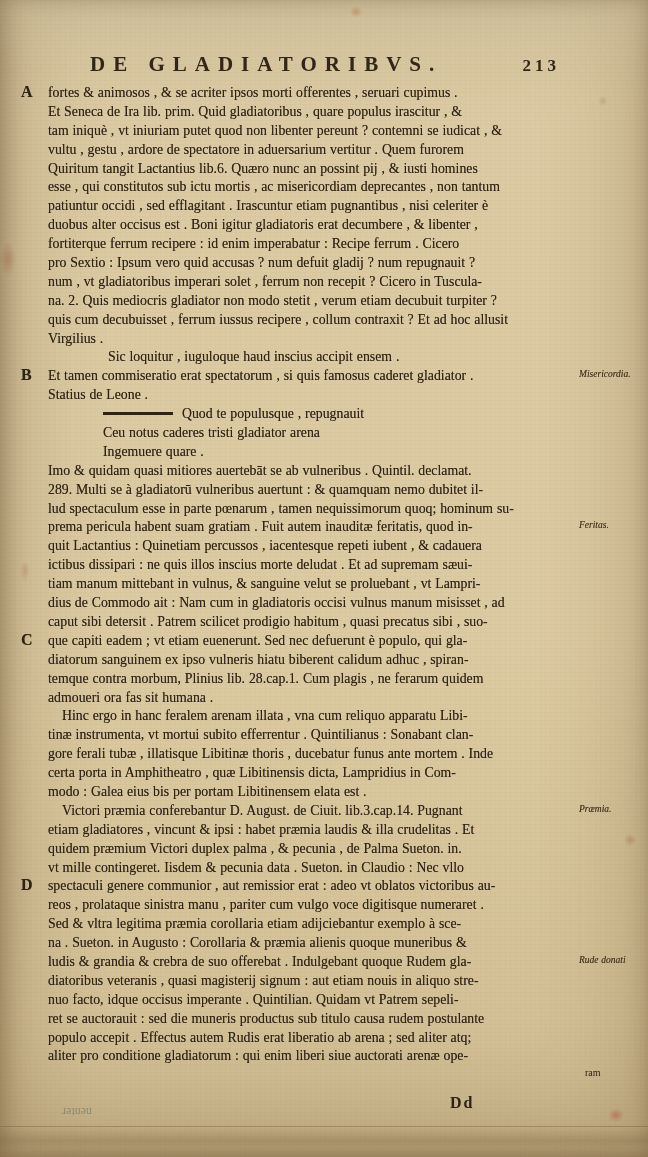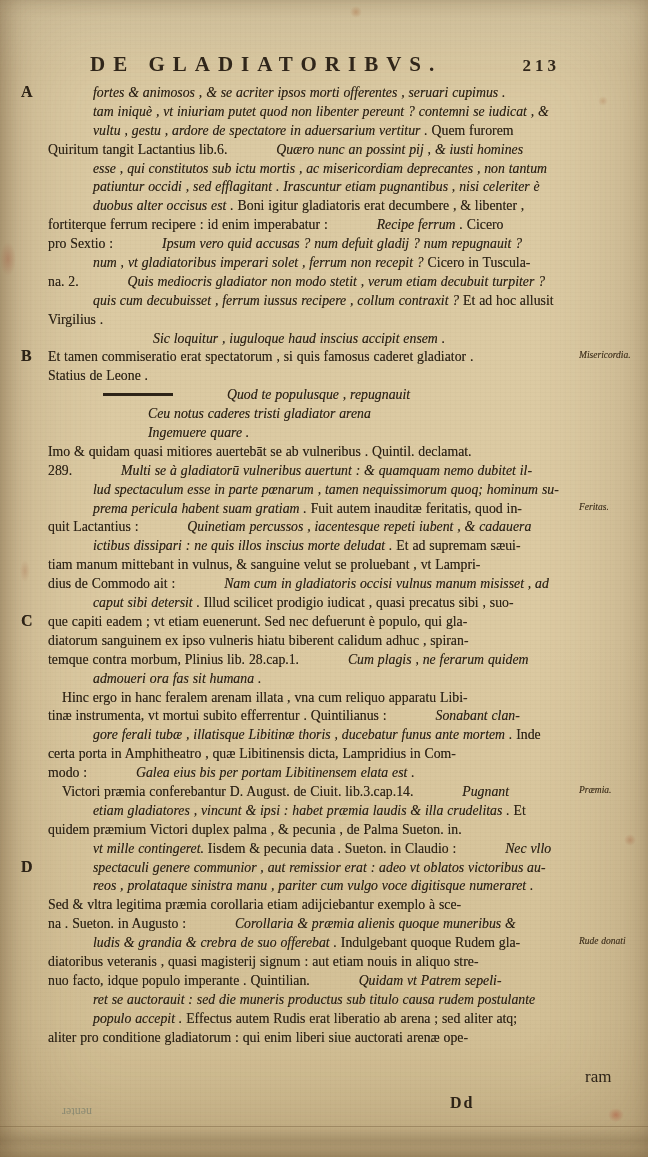--- a/index.html
+++ b/index.html
@@ -18,27 +18,27 @@
                repeating-linear-gradient(90deg,rgba(90,70,40,.02) 0 1px,transparent 1px 5px);}
   .bottom-edge{position:absolute;left:0;bottom:0;width:100%;height:30px;
     background:linear-gradient(180deg,rgba(0,0,0,0) 0%,rgba(92,70,40,.22) 45%,rgba(92,70,40,.12) 70%,rgba(120,95,60,.28) 100%);
     border-top:1px solid rgba(100,78,46,.18);}
   .header{position:absolute;top:52px;left:90px;width:470px;display:flex;align-items:baseline;justify-content:space-between;}
   .header .title{font-size:21px;letter-spacing:8px;font-weight:bold;color:#30261a;}
   .header .pageno{font-size:17px;letter-spacing:4px;font-weight:bold;color:#30261a;}
   .text-block{position:absolute;left:48px;top:84px;width:527px;}
   .line{position:relative;height:18.9px;line-height:18.9px;white-space:nowrap;
     font-size:13.8px;word-spacing:.4px;color:#2d2317;text-shadow:0 0 .5px rgba(48,38,22,.55);}
-  .line .it{font-style:italic;margin-left:45px;}
+  .line .it{}
   .mletter{position:absolute;left:-27px;top:-1px;font-size:16px;font-weight:bold;}
   .sidenote{position:absolute;left:531px;top:2px;width:72px;overflow:hidden;
     font-size:9.5px;font-style:italic;line-height:11px;color:#463621;white-space:nowrap;}
   .qrule{display:inline-block;width:70px;height:2.6px;background:#2d2317;vertical-align:middle;margin:0 9px 3px 0;}
   .signature{position:absolute;left:450px;top:1094px;font-size:16px;font-weight:bold;letter-spacing:2px;}
-  .catchword{position:absolute;left:585px;top:1067px;font-size:17px;}
+  .catchword{position:absolute;left:585px;top:1067px;font-size:10px;}
   .bleedthrough{position:absolute;left:62px;top:1104px;font-size:12px;color:#54665f;opacity:.5;
     transform:rotate(180deg);filter:blur(.4px);}
   .stain{position:absolute;border-radius:50%;pointer-events:none;}
   .s1{left:0px;top:242px;width:16px;height:34px;background:radial-gradient(closest-side,rgba(152,62,40,.28),rgba(152,62,40,0));}
   .s2{left:350px;top:6px;width:12px;height:12px;background:radial-gradient(closest-side,rgba(165,95,50,.35),rgba(165,95,50,0));}
   .s3{left:608px;top:1108px;width:16px;height:14px;background:radial-gradient(closest-side,rgba(170,60,40,.40),rgba(170,60,40,0));}
   .s4{left:624px;top:834px;width:12px;height:12px;background:radial-gradient(closest-side,rgba(150,70,40,.30),rgba(150,70,40,0));}
   .s5{left:598px;top:96px;width:10px;height:10px;background:radial-gradient(closest-side,rgba(160,92,52,.25),rgba(160,92,52,0));}
   .s6{left:20px;top:560px;width:10px;height:22px;background:radial-gradient(closest-side,rgba(150,70,40,.20),rgba(150,70,40,0));}
 </style>
@@ -48,20 +48,21 @@
 <div class="scan">
   <div class="texture"></div>
 
   <div class="header">
     <span class="title">DE GLADIATORIBVS.</span>
     <span class="pageno">213</span>
   </div>
 
   <div class="text-block">
       <div class="line"><span class="mletter">A</span><span class="it">fortes &amp; animosos , &amp; se acriter ipsos morti offerentes , seruari cupimus .</span></div>
+      <div class="line"><span>Et Seneca de Ira lib. prim. </span><span class="it">Quid gladiatoribus , quare populus irascitur , &amp;</span></div>
       <div class="line"><span class="it">tam iniquè , vt iniuriam putet quod non libenter pereunt ? contemni se iudicat , &amp;</span></div>
       <div class="line"><span class="it">vultu , gestu , ardore de spectatore in aduersarium vertitur .</span><span> Quem furorem</span></div>
       <div class="line"><span>Quiritum tangit Lactantius lib.6. </span><span class="it">Quæro nunc an possint pij , &amp; iusti homines</span></div>
       <div class="line"><span class="it">esse , qui constitutos sub ictu mortis , ac misericordiam deprecantes , non tantum</span></div>
       <div class="line"><span class="it">patiuntur occidi , sed efflagitant . Irascuntur etiam pugnantibus , nisi celeriter è</span></div>
       <div class="line"><span class="it">duobus alter occisus est .</span><span> Boni igitur gladiatoris erat decumbere , &amp; libenter ,</span></div>
       <div class="line"><span>fortiterque ferrum recipere : id enim imperabatur : </span><span class="it">Recipe ferrum .</span><span> Cicero</span></div>
       <div class="line"><span>pro Sextio : </span><span class="it">Ipsum vero quid accusas ? num defuit gladij ? num repugnauit ?</span></div>
       <div class="line"><span class="it">num , vt gladiatoribus imperari solet , ferrum non recepit ?</span><span> Cicero in Tuscula-</span></div>
       <div class="line"><span>na. 2. </span><span class="it">Quis mediocris gladiator non modo stetit , verum etiam decubuit turpiter ?</span></div>
@@ -74,41 +75,41 @@
       <div class="line" style="padding-left: 55px;"><span class="it">Ceu notus caderes tristi gladiator arena</span></div>
       <div class="line" style="padding-left: 55px;"><span class="it">Ingemuere quare .</span></div>
       <div class="line"><span>Imo &amp; quidam quasi mitiores auertebāt se ab vulneribus . Quintil. declamat.</span></div>
       <div class="line"><span>289. </span><span class="it">Multi se à gladiatorū vulneribus auertunt : &amp; quamquam nemo dubitet il-</span></div>
       <div class="line"><span class="it">lud spectaculum esse in parte pœnarum , tamen nequissimorum quoq; hominum su-</span></div>
       <div class="line"><span class="it">prema pericula habent suam gratiam .</span><span> Fuit autem inauditæ feritatis, quod in-</span><span class="sidenote">Feritas.</span></div>
       <div class="line"><span>quit Lactantius : </span><span class="it">Quinetiam percussos , iacentesque repeti iubent , &amp; cadauera</span></div>
       <div class="line"><span class="it">ictibus dissipari : ne quis illos inscius morte deludat .</span><span> Et ad supremam sæui-</span></div>
       <div class="line"><span>tiam manum mittebant in vulnus, &amp; sanguine velut se proluebant , vt Lampri-</span></div>
       <div class="line"><span>dius de Commodo ait : </span><span class="it">Nam cum in gladiatoris occisi vulnus manum misisset , ad</span></div>
-      <div class="line"><span class="it">caput sibi detersit .</span><span> Illud scilicet prodigio iudicat , quasi precatus sibi , suo-</span></div>
+      <div class="line"><span class="it">caput sibi detersit .</span><span> Patrem scilicet prodigio habitum , quasi precatus sibi , suo-</span></div>
       <div class="line"><span class="mletter">C</span><span>que capiti eadem ; vt etiam euenerunt. Sed nec defuerunt è populo, qui gla-</span></div>
       <div class="line"><span>diatorum sanguinem ex ipso vulneris hiatu biberent calidum adhuc , spiran-</span></div>
       <div class="line"><span>temque contra morbum, Plinius lib. 28.cap.1. </span><span class="it">Cum plagis , ne ferarum quidem</span></div>
       <div class="line"><span class="it">admoueri ora fas sit humana .</span></div>
       <div class="line" style="padding-left: 14px;"><span>Hinc ergo in hanc feralem arenam illata , vna cum reliquo apparatu Libi-</span></div>
       <div class="line"><span>tinæ instrumenta, vt mortui subito efferrentur . Quintilianus : </span><span class="it">Sonabant clan-</span></div>
       <div class="line"><span class="it">gore ferali tubæ , illatisque Libitinæ thoris , ducebatur funus ante mortem .</span><span> Inde</span></div>
       <div class="line"><span>certa porta in Amphitheatro , quæ Libitinensis dicta, Lampridius in Com-</span></div>
       <div class="line"><span>modo : </span><span class="it">Galea eius bis per portam Libitinensem elata est .</span></div>
       <div class="line" style="padding-left: 14px;"><span>Victori præmia conferebantur D. August. de Ciuit. lib.3.cap.14. </span><span class="it">Pugnant</span><span class="sidenote">Præmia.</span></div>
       <div class="line"><span class="it">etiam gladiatores , vincunt &amp; ipsi : habet præmia laudis &amp; illa crudelitas .</span><span> Et</span></div>
       <div class="line"><span>quidem præmium Victori duplex palma , &amp; pecunia , de Palma Sueton. in.</span></div>
       <div class="line"><span class="it">vt mille contingeret.</span><span> Iisdem &amp; pecunia data . Sueton. in Claudio : </span><span class="it">Nec vllo</span></div>
       <div class="line"><span class="mletter">D</span><span class="it">spectaculi genere communior , aut remissior erat : adeo vt oblatos victoribus au-</span></div>
       <div class="line"><span class="it">reos , prolataque sinistra manu , pariter cum vulgo voce digitisque numeraret .</span></div>
       <div class="line"><span>Sed &amp; vltra legitima præmia corollaria etiam adijciebantur exemplo à sce-</span></div>
       <div class="line"><span>na . Sueton. in Augusto : </span><span class="it">Corollaria &amp; præmia alienis quoque muneribus &amp;</span></div>
       <div class="line"><span class="it">ludis &amp; grandia &amp; crebra de suo offerebat .</span><span> Indulgebant quoque Rudem gla-</span><span class="sidenote">Rude donati</span></div>
       <div class="line"><span>diatoribus veteranis , quasi magisterij signum : aut etiam nouis in aliquo stre-</span></div>
-      <div class="line"><span>nuo facto, idque populo imperante . Quintilian. </span><span class="it">Quidam vt Patrem sepeli-</span></div>
+      <div class="line"><span>nuo facto, idque occisus imperante . Quintilian. </span><span class="it">Quidam vt Patrem sepeli-</span></div>
       <div class="line"><span class="it">ret se auctorauit : sed die muneris productus sub titulo causa rudem postulante</span></div>
       <div class="line"><span class="it">populo accepit .</span><span> Effectus autem Rudis erat liberatio ab arena ; sed aliter atq;</span></div>
       <div class="line"><span>aliter pro conditione gladiatorum : qui enim liberi siue auctorati arenæ ope-</span></div>
     </div>
 
   <span class="signature">Dd</span>
   <span class="catchword">ram</span>
   <span class="bleedthrough">nenter</span>
 
   <div class="stain s1"></div>

